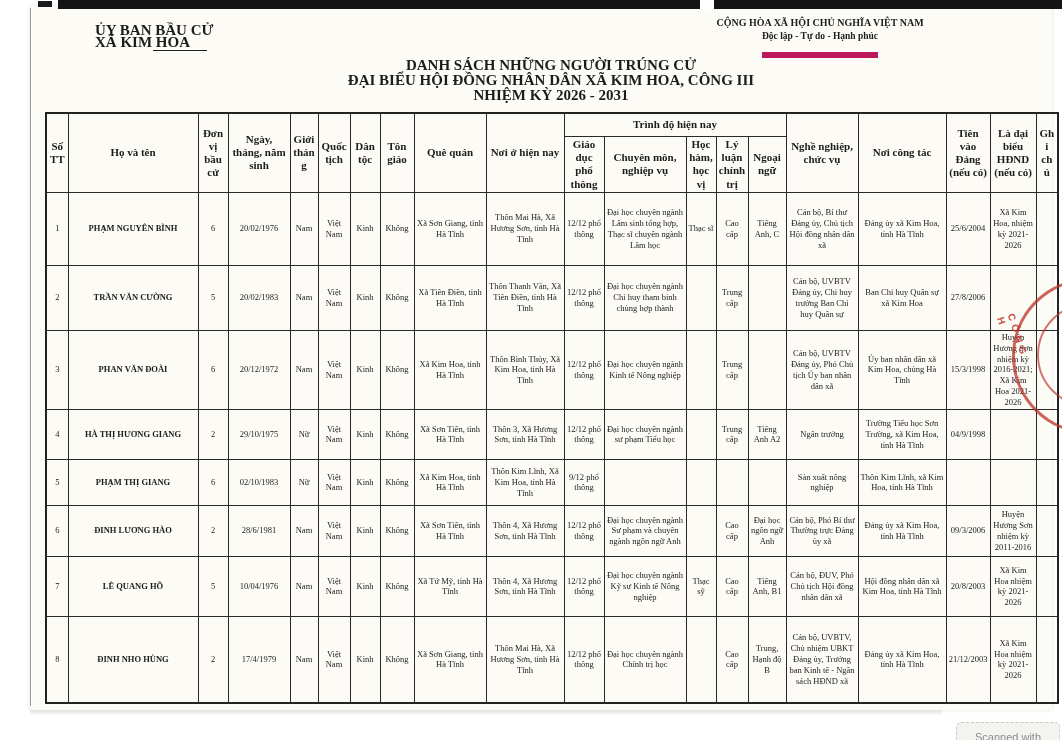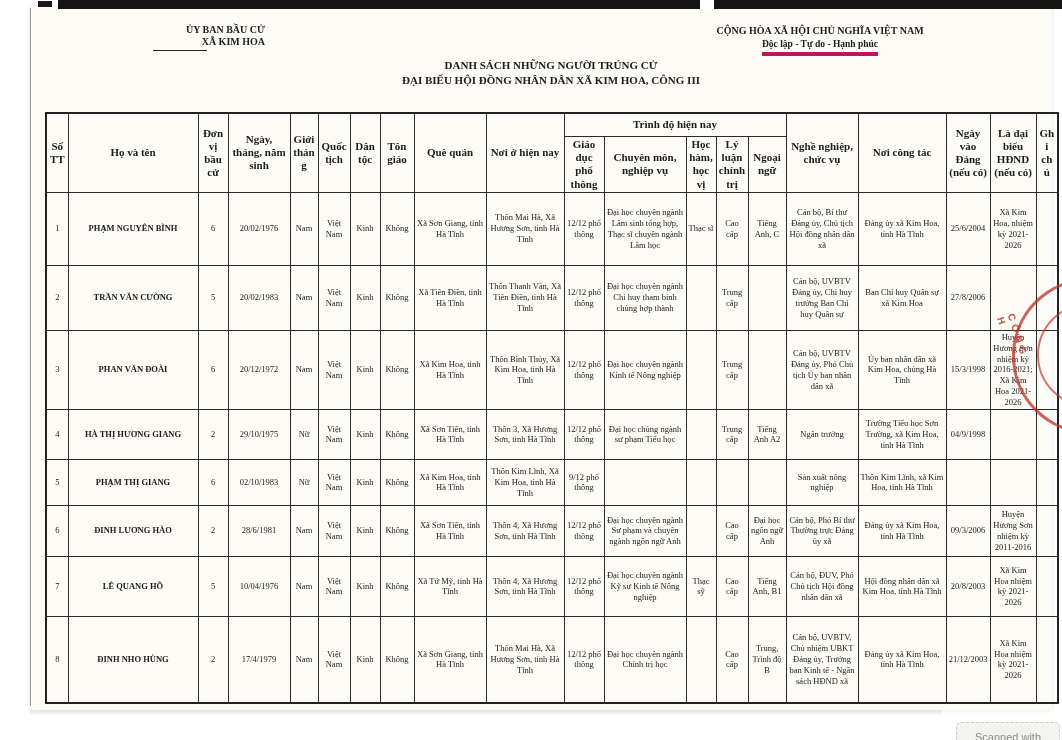--- a/index.html
+++ b/index.html
@@ -13,30 +13,30 @@
   .paper-edge-line{position:absolute;left:30px;top:8px;width:1px;height:698px;background:#9a9a96;}
   .bottom-shade{position:absolute;left:30px;top:710px;width:912px;height:6px;
                 background:linear-gradient(180deg,#e3e3df,rgba(255,255,255,0));}
 
   
   .top-strip{position:absolute;left:58px;top:0;width:1004px;height:9px;background:#141414;}
   .top-strip-gap{position:absolute;top:0;height:9px;background:#ffffff;}
   .top-chip{position:absolute;left:38px;top:1px;width:14px;height:6px;background:#1b1b1b;}
 
   
-  .issuer{position:absolute;left:95px;top:24px;width:170px;text-align:right;
-          font-weight:bold;font-size:10px;line-height:12px;}
+  .issuer{position:absolute;left:95px;top:24px;width:170px;text-align:left;
+          font-weight:bold;font-size:15px;line-height:12px;}
   .issuer-underline{margin:2px auto 0;width:54px;border-bottom:1px solid #222;}
-  .national{position:absolute;left:660px;top:24px;width:320px;text-align:center;
+  .national{position:absolute;left:660px;top:16px;width:320px;text-align:center;
             font-weight:bold;font-size:10px;line-height:13px;}
-  .national .motto{display:inline-block;border-bottom:4px solid #be185d;padding-bottom:1px;font-size:9.5px;}
+  .national .motto{display:inline-block;border-bottom:6px solid #be185d;padding-bottom:9px;font-size:9.5px;}
 
   
   .doc-title{position:absolute;left:231px;top:58px;width:640px;text-align:center;
-             font-weight:bold;font-size:11px;line-height:15px;}
+             font-weight:bold;font-size:15px;line-height:15px;}
 
   
   table.roster{position:absolute;left:45px;top:112px;width:1013px;border-collapse:collapse;
                table-layout:fixed;background:transparent;}
   table.roster th,table.roster td{border:1px solid #2a2a2a;padding:1px 2px;vertical-align:middle;
                text-align:center;font-size:8.5px;line-height:1.28;word-wrap:break-word;overflow:hidden;}
   table.roster{border:2px solid #222;}
   table.roster th{font-weight:bold;font-size:11px;line-height:1.2;}
   thead tr.group-row th.group{height:20px;}
   thead tr.sub-row th{height:50px;}
@@ -84,20 +84,21 @@
   </div>
 
   <div class="national">
     <div>CỘNG HÒA XÃ HỘI CHỦ NGHĨA VIỆT NAM</div>
     <div><span class="motto">Độc lập - Tự do - Hạnh phúc</span></div>
   </div>
 
   <div class="doc-title">
     <div>DANH SÁCH NHỮNG NGƯỜI TRÚNG CỬ</div>
     <div>ĐẠI BIỂU HỘI ĐỒNG NHÂN DÂN XÃ KIM HOA, CÔNG III</div>
+    <div>NHIỆM KỲ 2026 - 2031</div>
   </div>
 
   <table class="roster">
     <colgroup>
       <col style="width:22px">
         <col style="width:130px">
         <col style="width:30px">
         <col style="width:62px">
       <col style="width:28px">
         <col style="width:32px">
@@ -124,21 +125,21 @@
         <th rowspan="2">Ngày, tháng, năm sinh</th>
         <th rowspan="2">Giới tháng</th>
         <th rowspan="2">Quốc tịch</th>
         <th rowspan="2">Dân tộc</th>
         <th rowspan="2">Tôn giáo</th>
         <th rowspan="2">Quê quán</th>
         <th rowspan="2">Nơi ở hiện nay</th>
         <th colspan="5" class="group">Trình độ hiện nay</th>
         <th rowspan="2">Nghề nghiệp, chức vụ</th>
         <th rowspan="2">Nơi công tác</th>
-        <th rowspan="2">Ngày vào Đảng (nếu có)</th>
+        <th rowspan="2">Tiên vào Đảng (nếu có)</th>
         <th rowspan="2">Là đại biểu HĐND (nếu có)</th>
         <th rowspan="2">Ghi chú</th>
       </tr>
       <tr class="sub-row">
         <th>Giáo dục phổ thông</th>
         <th>Chuyên môn, nghiệp vụ</th>
         <th>Học hàm, học vị</th>
         <th>Lý luận chính trị</th>
         <th>Ngoại ngữ</th>
       </tr>
@@ -215,21 +216,21 @@
           <td class="cell-name">HÀ THỊ HƯƠNG GIANG</td>
           <td>2</td>
           <td>29/10/1975</td>
           <td>Nữ</td>
           <td>Việt Nam</td>
           <td>Kinh</td>
           <td>Không</td>
           <td>Xã Sơn Tiến, tỉnh Hà Tĩnh</td>
           <td>Thôn 3, Xã Hương Sơn, tỉnh Hà Tĩnh</td>
           <td>12/12 phổ thông</td>
-          <td>Đại học chủng ngành sư phạm Tiểu học</td>
+          <td>Đại học chuyên ngành sư phạm Tiểu học</td>
           <td></td>
           <td>Trung cấp</td>
           <td>Tiếng Anh A2</td>
           <td>Ngân trưởng</td>
           <td>Trường Tiểu học Sơn Trường, xã Kim Hoa, tỉnh Hà Tĩnh</td>
           <td>04/9/1998</td>
           <td></td>
           <td></td>
         </tr>
         <tr>
@@ -306,21 +307,21 @@
           <td>Nam</td>
           <td>Việt Nam</td>
           <td>Kinh</td>
           <td>Không</td>
           <td>Xã Sơn Giang, tỉnh Hà Tĩnh</td>
           <td>Thôn Mai Hà, Xã Hương Sơn, tỉnh Hà Tĩnh</td>
           <td>12/12 phổ thông</td>
           <td>Đại học chuyên ngành Chính trị học</td>
           <td></td>
           <td>Cao cấp</td>
-          <td>Trung, Trình độ B</td>
+          <td>Trung, Hạnh độ B</td>
           <td>Cán bộ, UVBTV, Chủ nhiệm UBKT Đảng ủy, Trưởng ban Kinh tế - Ngân sách HĐND xã</td>
           <td>Đảng ủy xã Kim Hoa, tỉnh Hà Tĩnh</td>
           <td>21/12/2003</td>
           <td>Xã Kim Hoa nhiệm kỳ 2021-2026</td>
           <td></td>
         </tr>
       </tbody>
   </table>
 
   <div class="stamp-outer"></div>

